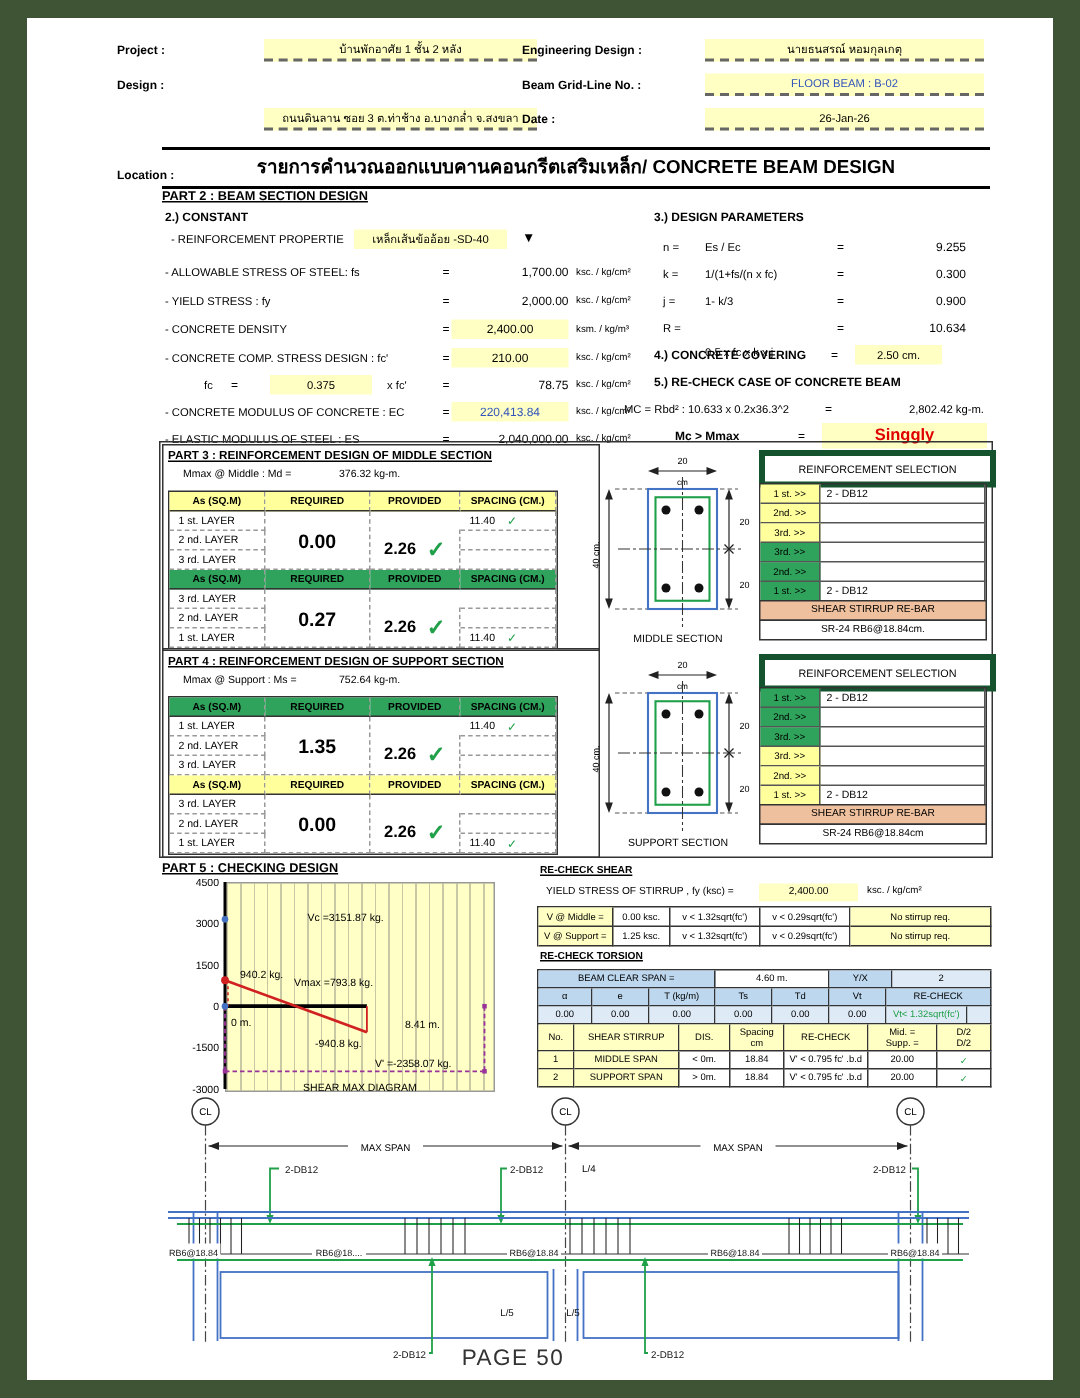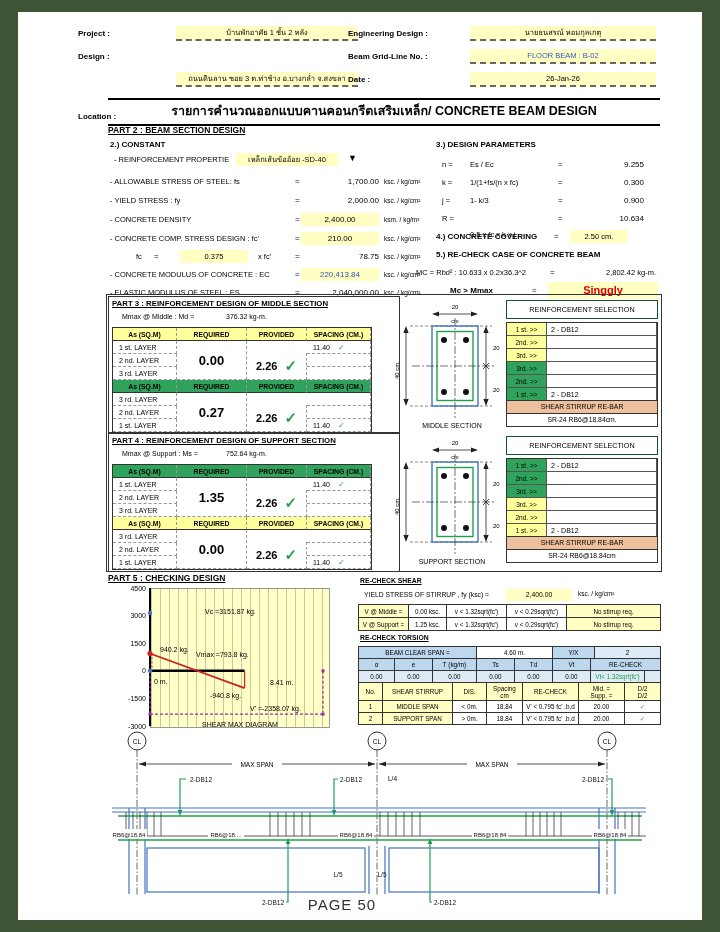--- a/index.html
+++ b/index.html
@@ -29,21 +29,21 @@
            align-items:center;justify-content:center;overflow:hidden;}
   .hh{font-weight:bold;border-bottom:1px solid #333 !important;font-size:6.8px;}
   .hy{background:#FFFF9C;}
   .hg{background:#2FA35B;}
   .lay{justify-content:flex-start !important;padding-left:6px;}
   .bigv{font-size:13px;font-weight:bold;}
   .bigp{font-size:11px;font-weight:bold;margin-top:12px;}
   .chkL{color:#21A04A;font-size:15px;font-weight:bold;margin-left:7px;}
   .chkS{color:#21A04A;font-size:8px;margin-left:8px;}
   .spc{justify-content:flex-start !important;padding-left:6px;}
-  .selt{border:1px solid #14532d;text-align:center;font-size:7.2px;line-height:17px;}
+  .selt{border:4px solid #14532d;text-align:center;font-size:7.2px;line-height:17px;}
   .selg{display:grid;grid-template-columns:40px 110px;grid-auto-rows:13px;border:1px solid #333;
         font-size:6.5px;}
   .selg>div{border-right:1px solid #555;border-bottom:1px solid #555;display:flex;align-items:center;}
   .sl{justify-content:center;}
   .ly{background:#FFFF9C;}
   .lg{background:#2FA35B;}
   .sv{padding-left:4px;font-size:7px;}
   .salmon{background:#EEC09E;border:1px solid #333;text-align:center;font-size:6.8px;line-height:12px;}
   .selval{border:1px solid #333;text-align:center;font-size:6.8px;line-height:12px;}
   .tg{display:grid;font-size:6.3px;border-left:1px solid #333;border-top:1px solid #333;background:#fff;}

